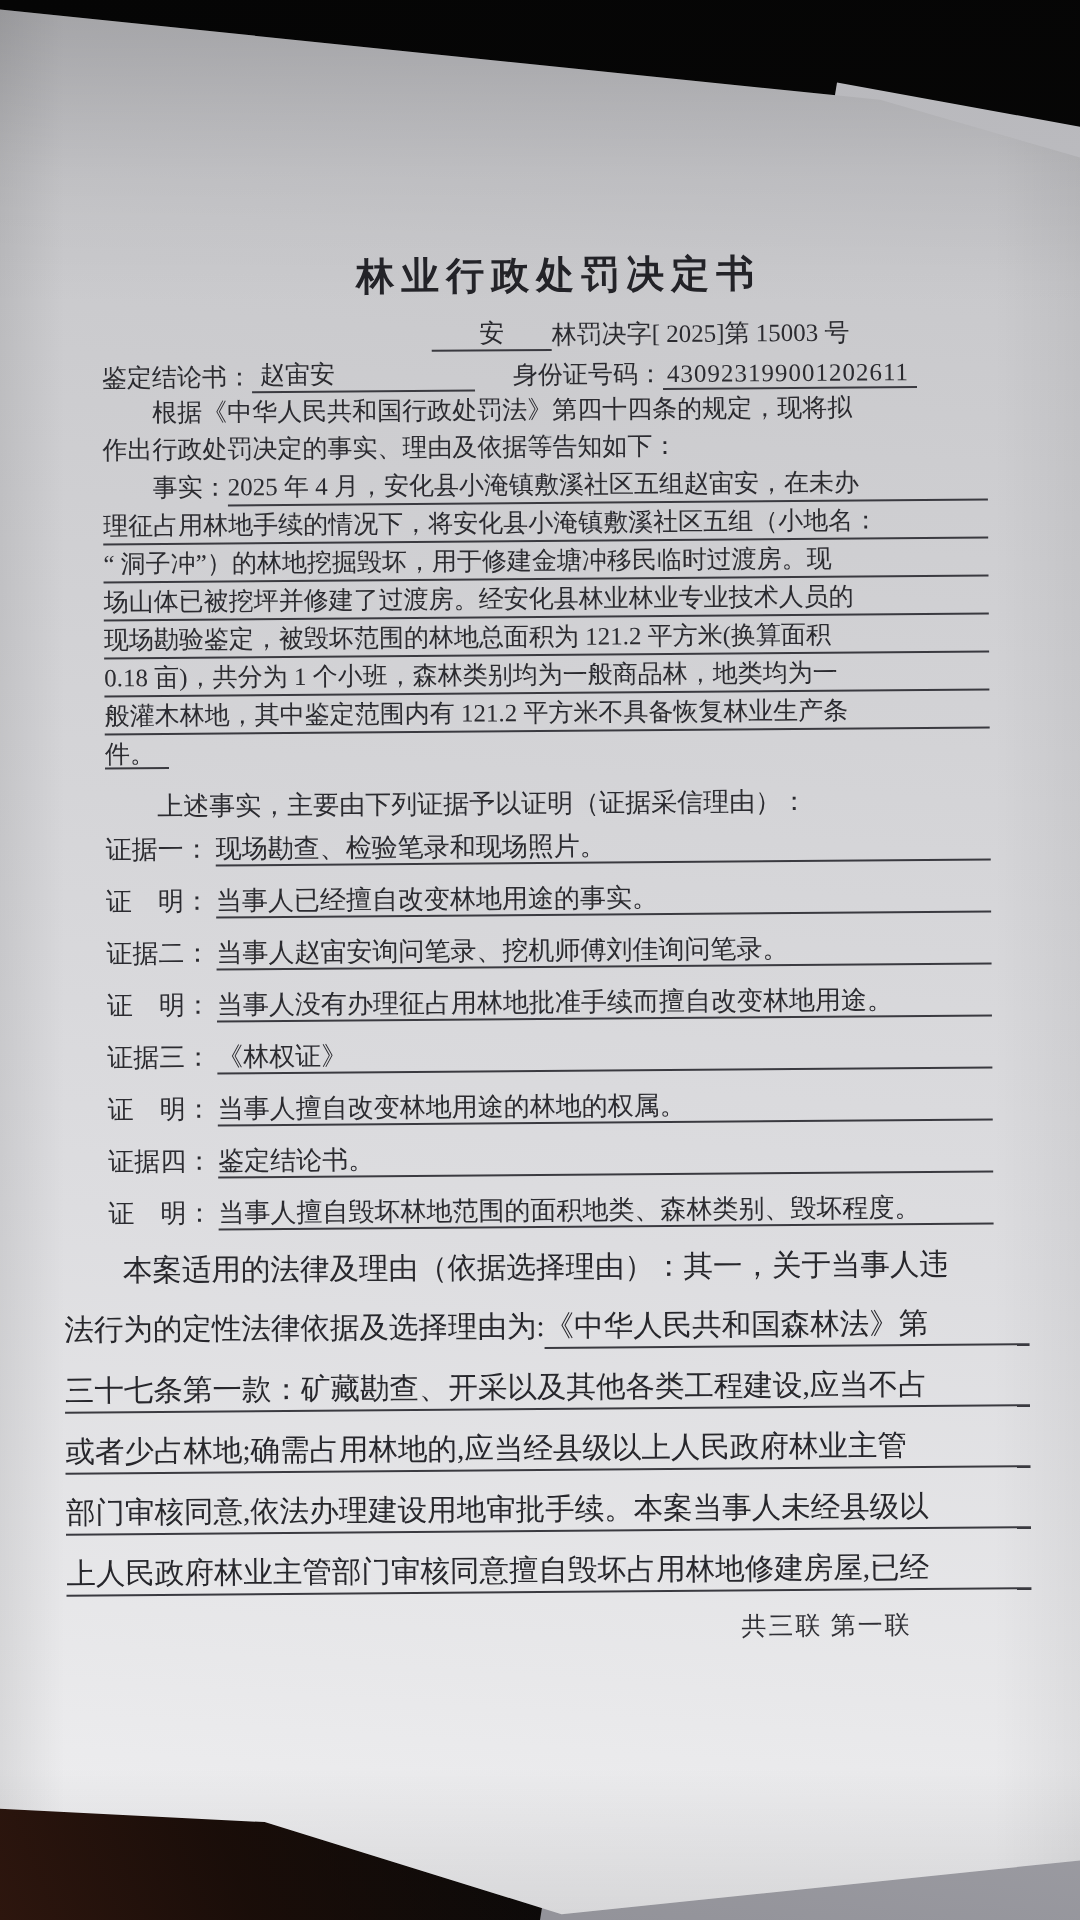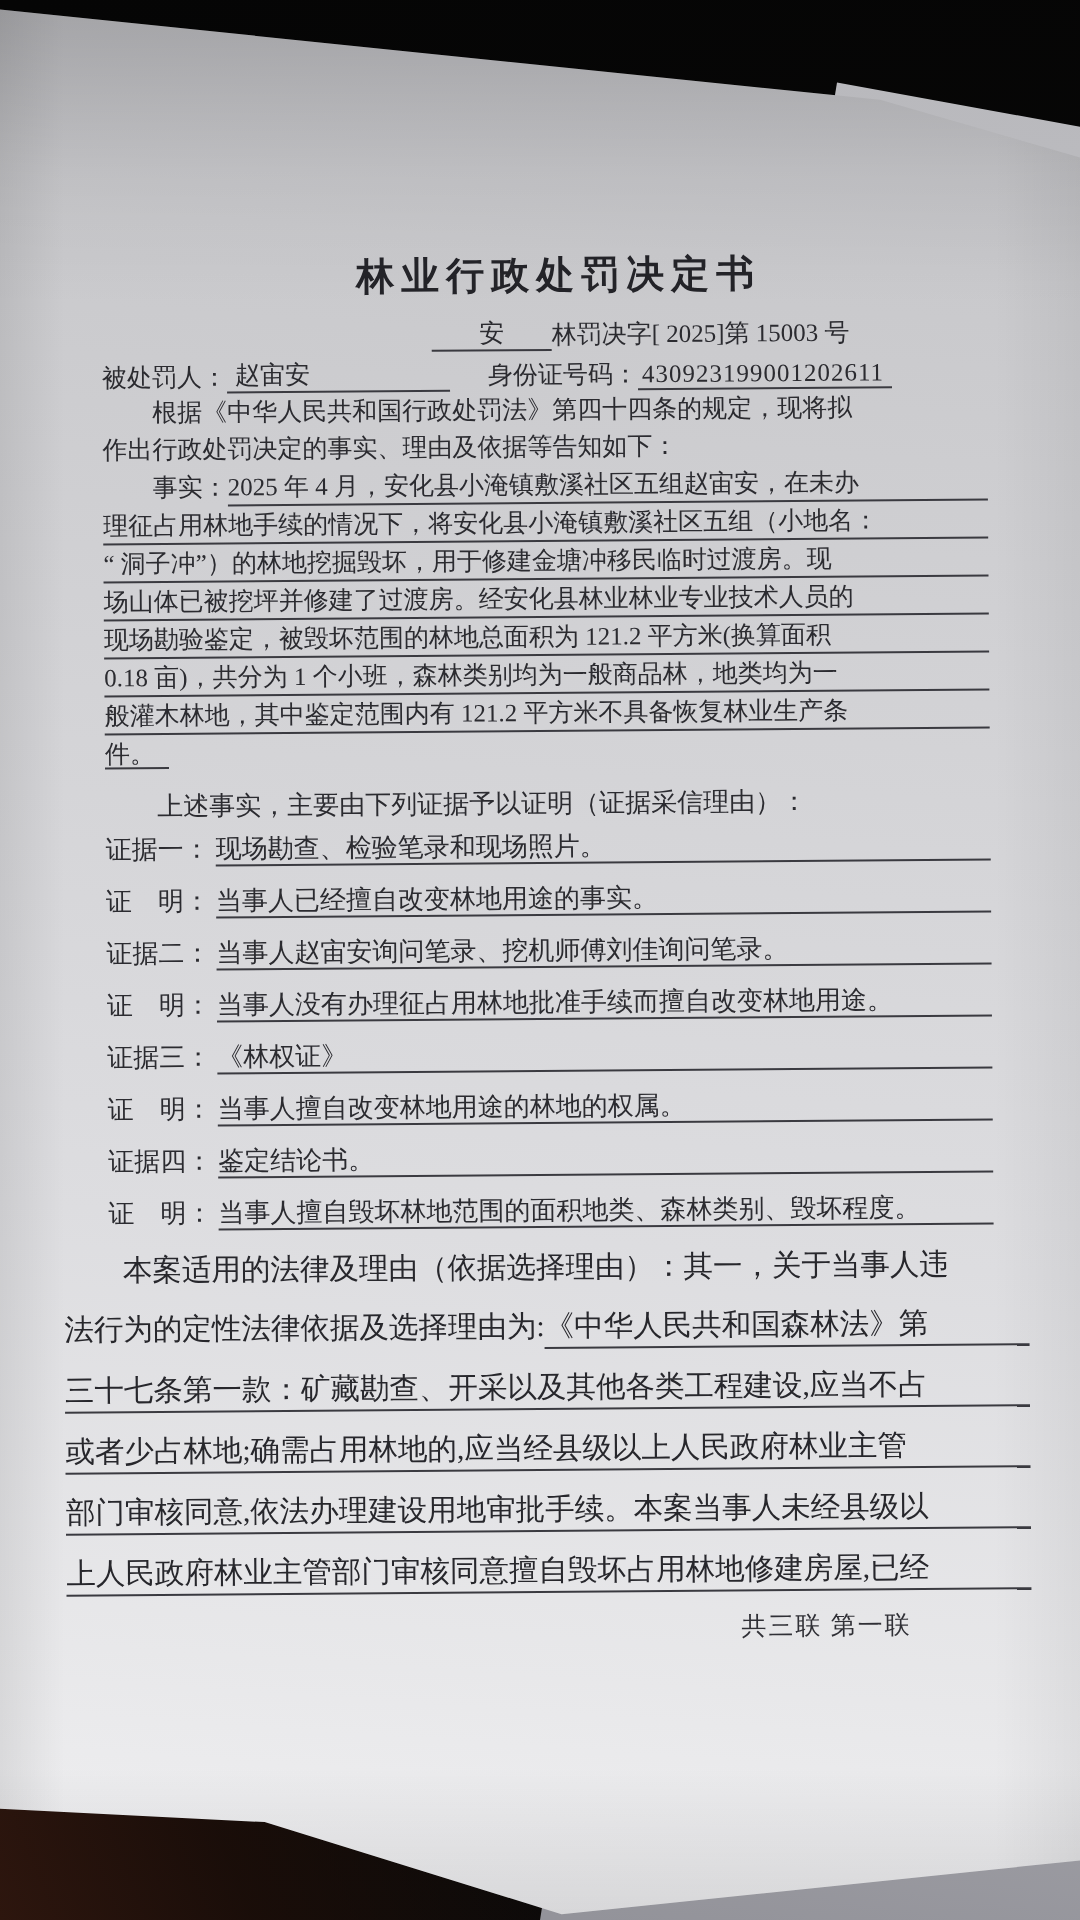--- a/index.html
+++ b/index.html
@@ -84,21 +84,21 @@
   <div class="doc-content">
 
     <div class="doc-title">林业行政处罚决定书</div>
 
     <div class="doc-no">
       <span class="fill u">安</span>
       <span>林罚决字[ 2025]第 15003 号</span>
     </div>
 
     <div class="party-line">
-      <span>被处罚人：</span>
+      <span>鉴定结论书：</span>
       <span class="name u">赵宙安</span>
       <span class="gap"></span>
       <span>身份证号码：</span>
       <span class="idnum u">430923199001202611</span>
     </div>
 
     <div class="intro-line indent">根据《中华人民共和国行政处罚法》第四十四条的规定，现将拟</div>
     <div class="intro-line">作出行政处罚决定的事实、理由及依据等告知如下：</div>
 
     <div class="fact-block">

